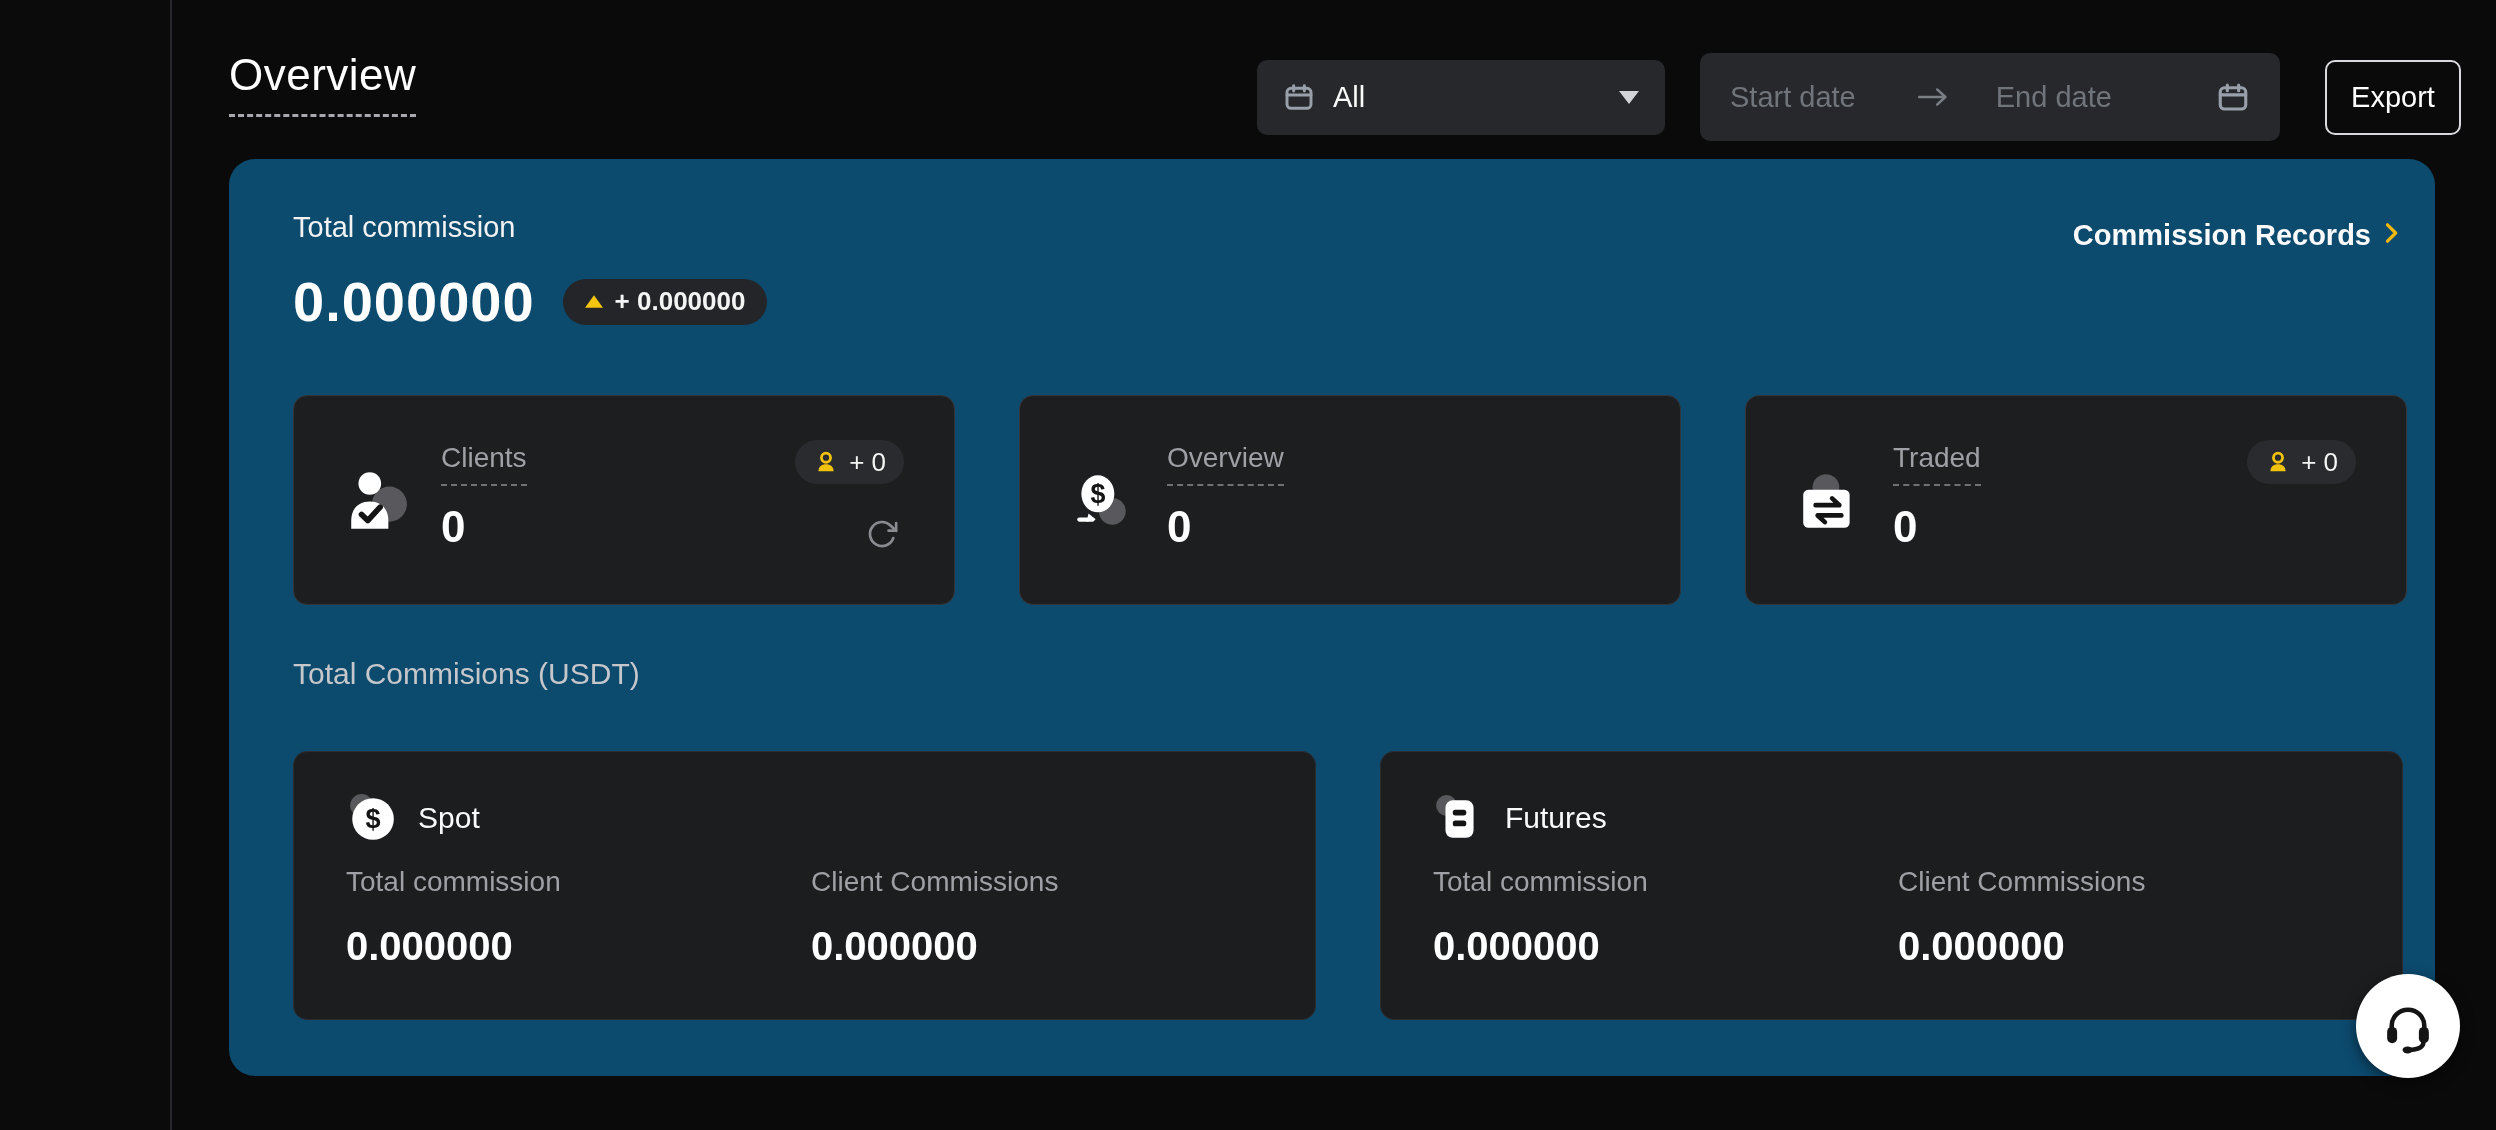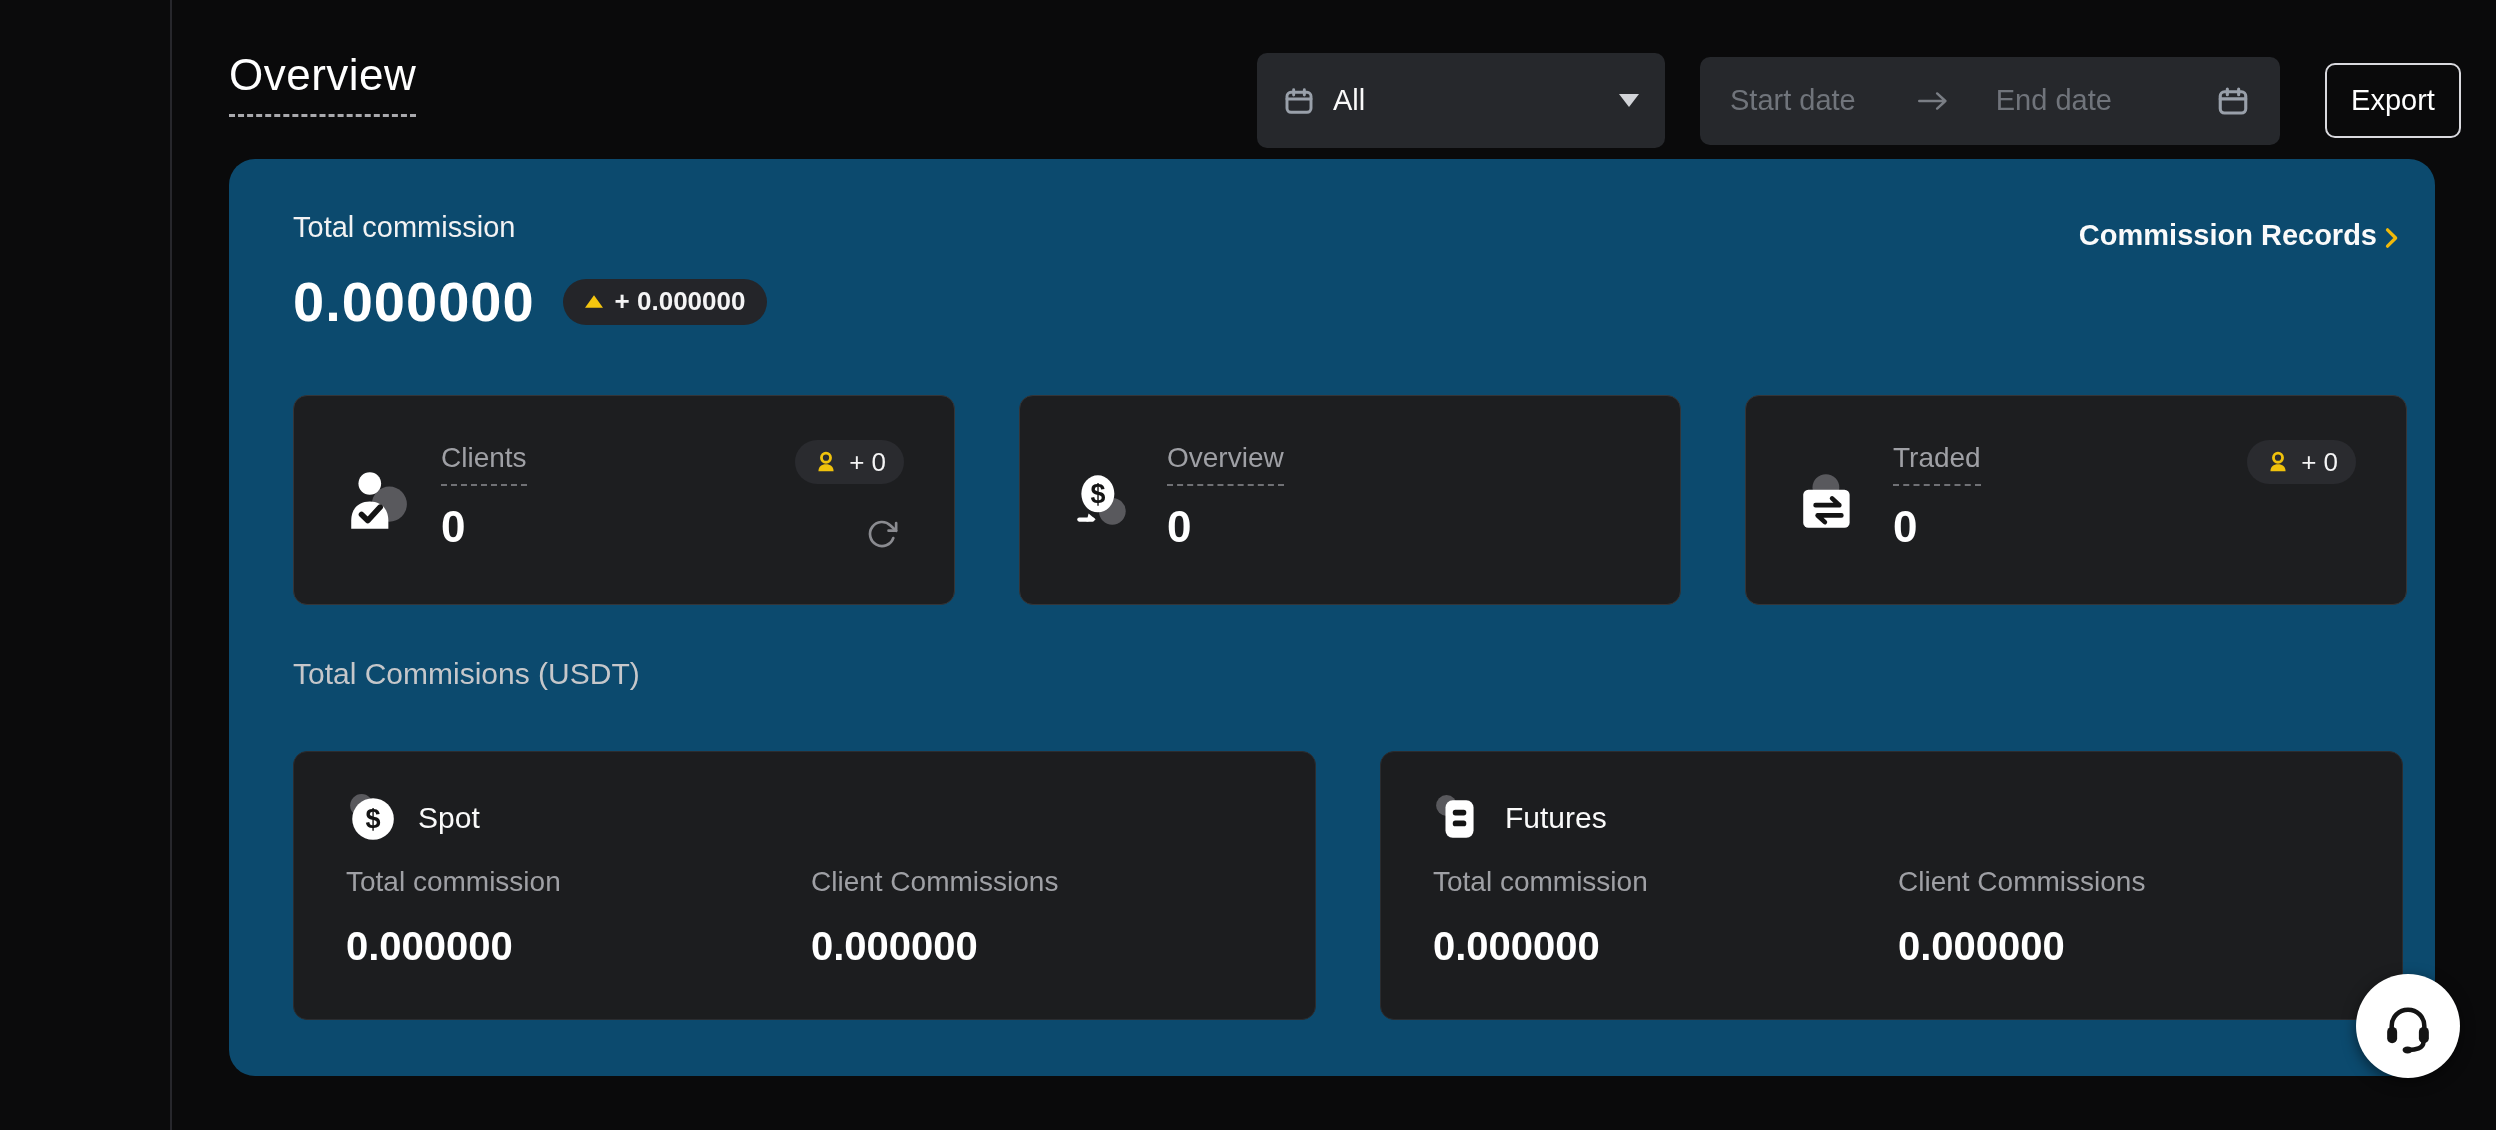--- a/index.html
+++ b/index.html
@@ -8,43 +8,43 @@
     position:relative; width:2496px; height:1130px; overflow:hidden;
     font-family:"Liberation Sans", sans-serif; color:#fff;
   }
   
   .sidebar { position:absolute; left:0; top:0; width:172px; height:100%;
     background:#0B0B0C; border-right:2px solid #27272C; }
   
   .page-title { position:absolute; left:229px; top:50px; font-size:44px; font-weight:400;
     letter-spacing:.5px; padding-bottom:14px; border-bottom:3px dashed #A9A9AD; }
   .controls { position:absolute; top:53px; right:35px; display:flex; align-items:center; }
-  .dropdown { width:408px; height:95px; background:#26282C; border-radius:10px;
+  .dropdown { width:408px; height:75px; background:#26282C; border-radius:10px;
     display:flex; align-items:center; gap:18px; padding:0 26px; cursor:pointer; }
   .dropdown .value { font-size:29px; color:#FAFAFA; }
   .dropdown .caret { margin-left:auto; }
   .daterange { width:580px; height:88px; background:#26282C; border-radius:10px;
     display:flex; align-items:center; margin-left:35px; padding:0 30px; }
   .daterange .ph { font-size:29px; color:#70747B; }
   .daterange .mid { margin:0 46px 0 60px; display:flex; align-items:center; }
   .daterange .cal { margin-left:auto; }
   .export-btn { margin-left:45px; width:136px; height:75px; background:transparent;
     border:2px solid #D9D9DE; border-radius:10px; color:#FFF; font-size:29px;
     font-family:inherit; cursor:pointer; }
   
   .panel { position:absolute; left:229px; top:159px; width:2206px; height:917px;
     background:#0c4a6e; border-radius:26px; }
   .hero-label { position:absolute; left:64px; top:52px; font-size:29px; font-weight:500; color:#F2F2F3; }
   .hero-row { position:absolute; left:64px; top:110px; display:flex; align-items:center; gap:28px; }
   .hero-value { font-size:56px; font-weight:700; letter-spacing:1px; }
   .delta-badge { height:46px; background:#242529; border-radius:23px;
     display:flex; align-items:center; gap:12px; padding:0 22px;font-weight:bold; }
   .delta-badge span { font-size:26px; color:#F4F4F5; }
-  .records-link { position:absolute; right:30px; top:60px; display:flex; align-items:flex-end;
-    gap:0; cursor:pointer; }
+  .records-link { position:absolute; right:30px; top:60px; display:flex; align-items:flex-start;
+    gap:6px; cursor:pointer; }
   .records-link span { font-size:29px; font-weight:600; color:#FAFAFA; }
   
   .stats-row { position:absolute; left:64px; top:236px; display:flex; gap:64px; }
   .stat-card { position:relative; width:662px; height:210px; background:#1D1E20;
     border:1px solid #343538; border-radius:14px; }
   .stat-icon { position:absolute; left:50px; top:72px; }
   .stat-text { position:absolute; left:147px; top:46px; }
   .stat-label { display:inline-block; font-size:28px; color:#9FA0A5;
     padding-bottom:10px; border-bottom:2px dashed #707175; }
   .stat-value { margin-top:16px; font-size:44px; font-weight:700; color:#FFF; }

